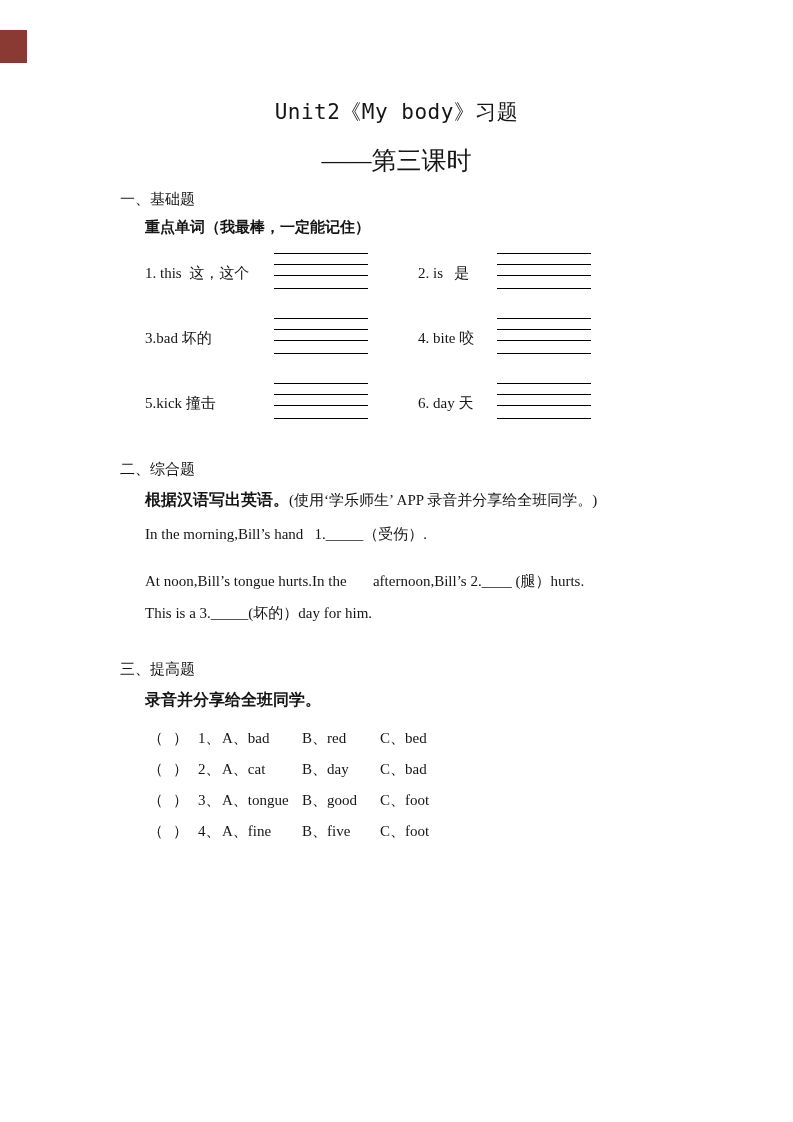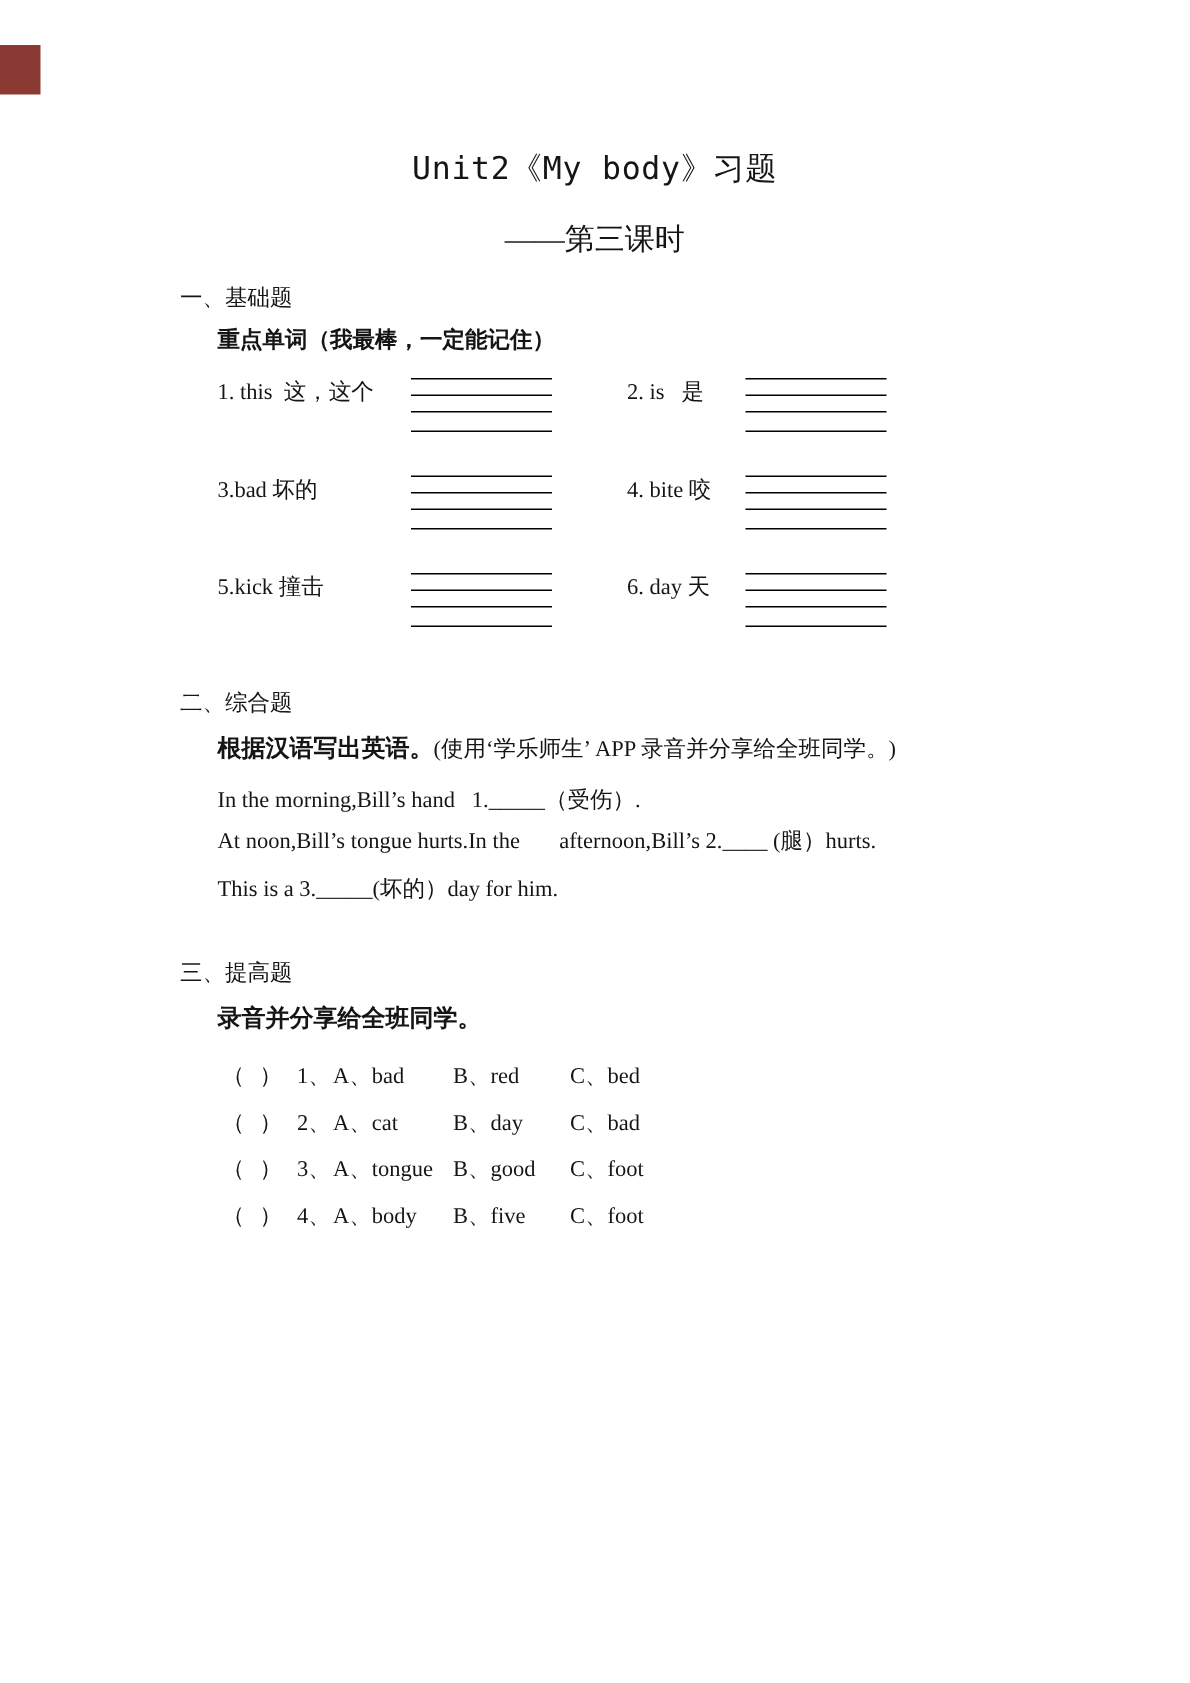--- a/index.html
+++ b/index.html
@@ -7,42 +7,42 @@
     width:793px;height:1122px;position:relative;overflow:hidden;
     font-family:"Liberation Serif","DejaVu Serif",serif;
     color:#151515;font-size:15px;
   }
   .corner-mark{position:absolute;left:0;top:30px;width:27px;height:33px;background:#8b3a33;}
   .title{
     margin:98px 0 0;text-align:center;font-size:21px;line-height:28px;
     font-family:"DejaVu Sans Mono","Liberation Mono",monospace;font-weight:normal;
     letter-spacing:.5px;
   }
-  .subtitle{margin:21px 0 0;text-align:center;font-size:20px;line-height:27px;font-weight:normal;}
+  .subtitle{margin:21px 0 0;text-align:center;font-size:25px;line-height:27px;font-weight:normal;}
   .sec-h{margin:36px 0 0 120px;line-height:20px;white-space:pre;}
   .sec-h.first{margin-top:15px;}
   .sub-bold{margin:7px 0 0 145px;font-weight:bold;font-size:15px;line-height:22px;white-space:pre;}
-  .vocab-row{display:flex;align-items:flex-start;height:41px;margin:24px 0 0 145px;}
+  .vocab-row{display:flex;align-items:center;height:41px;margin:24px 0 0 145px;}
   .vocab-row.r1{margin-top:14px;}
   .vlabel{flex:0 0 auto;line-height:20px;white-space:pre;}
   .vl-a{width:129px;}
   .vl-b{width:79px;margin-left:50px;}
   .fourline{
     flex:0 0 auto;width:94px;height:34px;margin-bottom:3px;
     border-top:1px solid #000;border-bottom:1px solid #000;
     background-image:linear-gradient(#000,#000),linear-gradient(#000,#000);
     background-repeat:no-repeat;background-size:100% 1px;
     background-position:0 10px,0 21px;
   }
   .instr{margin:10px 0 0 145px;line-height:22px;white-space:pre;}
   .instr .b{font-weight:bold;font-size:16px;}
   .instr.bold-only{font-weight:bold;font-size:16px;}
   .sentence{margin:12px 0 0 145px;line-height:20px;white-space:pre;}
   .sentence.s1{margin-top:13px;}
-  .sentence.s2{margin-top:7px;}
+  .sentence.s2{margin-top:27px;}
   .mc-row{display:flex;margin:11px 0 0 148px;line-height:20px;white-space:pre;}
   .mc-row.m1{margin-top:17px;}
   .mc-row span{flex:0 0 auto;}
   .mc-paren{display:inline-flex;width:40px;justify-content:space-between;}
   .mc-num{width:24px;margin-left:10px;}
   .mc-a{width:80px;}
   .mc-b{width:78px;}
 </style>
 </head>
 <body>
@@ -106,16 +106,16 @@
   <span class="mc-paren"><span>（</span><span>）</span></span>
   <span class="mc-num">3、</span>
   <span class="mc-a">A、tongue</span>
   <span class="mc-b">B、good</span>
   <span class="mc-c">C、foot</span>
 </div>
 
 <div class="mc-row">
   <span class="mc-paren"><span>（</span><span>）</span></span>
   <span class="mc-num">4、</span>
-  <span class="mc-a">A、body</span>
+  <span class="mc-a">A、fine</span>
   <span class="mc-b">B、five</span>
   <span class="mc-c">C、foot</span>
 </div>
 
 </body></html>

